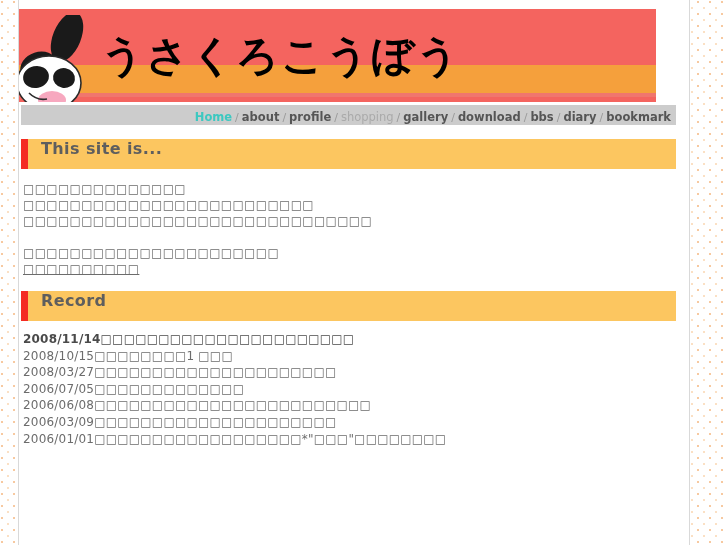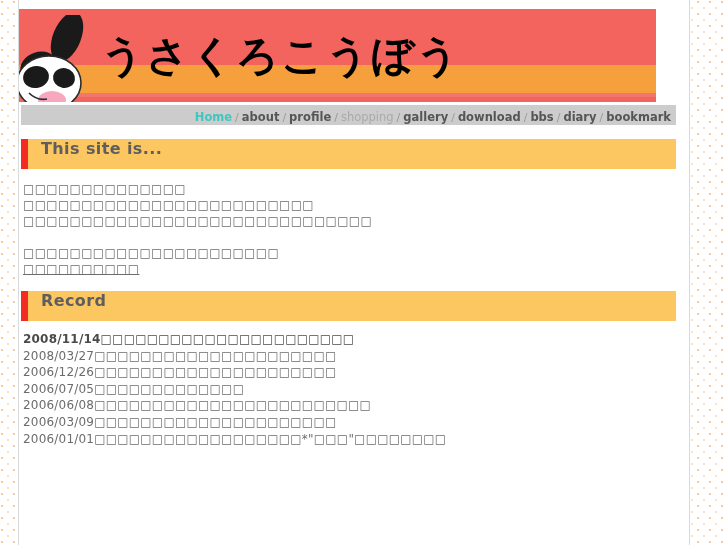--- a/index.html
+++ b/index.html
@@ -181,22 +181,22 @@
         <div class="jp-line">□□□□□□□□□□□□□□□□□□□□□□</div>
         <div class="jp-line link">□□□□□□□□□□</div>
       </div>
 
     <div class="sec-head">
       <div class="accent"></div>
       <div class="title">Record</div>
     </div>
     <div class="rec-block" id="record-body">
         <div class="rec-row first"><span class="date">2008/11/14</span><span>□□□□□□□□□□□□□□□□□□□□□□</span></div>
+        <div class="rec-row"><span class="date">2008/10/15</span><span>□□□□□□□□1 □□□</span></div>
         <div class="rec-row"><span class="date">2008/03/27</span><span>□□□□□□□□□□□□□□□□□□□□□</span></div>
-        <div class="rec-row"><span class="date">2006/12/26</span><span>□□□□□□□□□□□□□□□□□□□□□</span></div>
         <div class="rec-row"><span class="date">2006/07/05</span><span>□□□□□□□□□□□□□</span></div>
         <div class="rec-row"><span class="date">2006/06/08</span><span>□□□□□□□□□□□□□□□□□□□□□□□□</span></div>
         <div class="rec-row"><span class="date">2006/03/09</span><span>□□□□□□□□□□□□□□□□□□□□□</span></div>
         <div class="rec-row"><span class="date">2006/01/01</span><span>□□□□□□□□□□□□□□□□□□*"□□□"□□□□□□□□</span></div>
       </div>
 
   </div>
 </div>
 
 </body></html>

